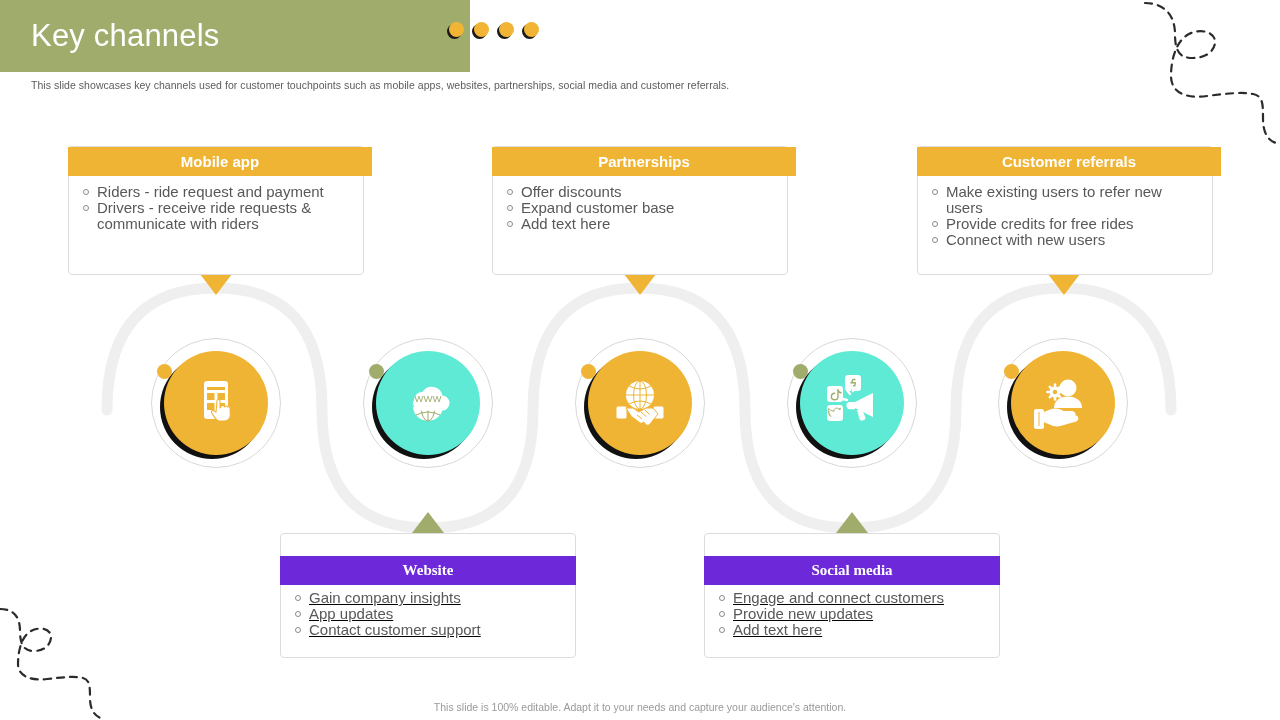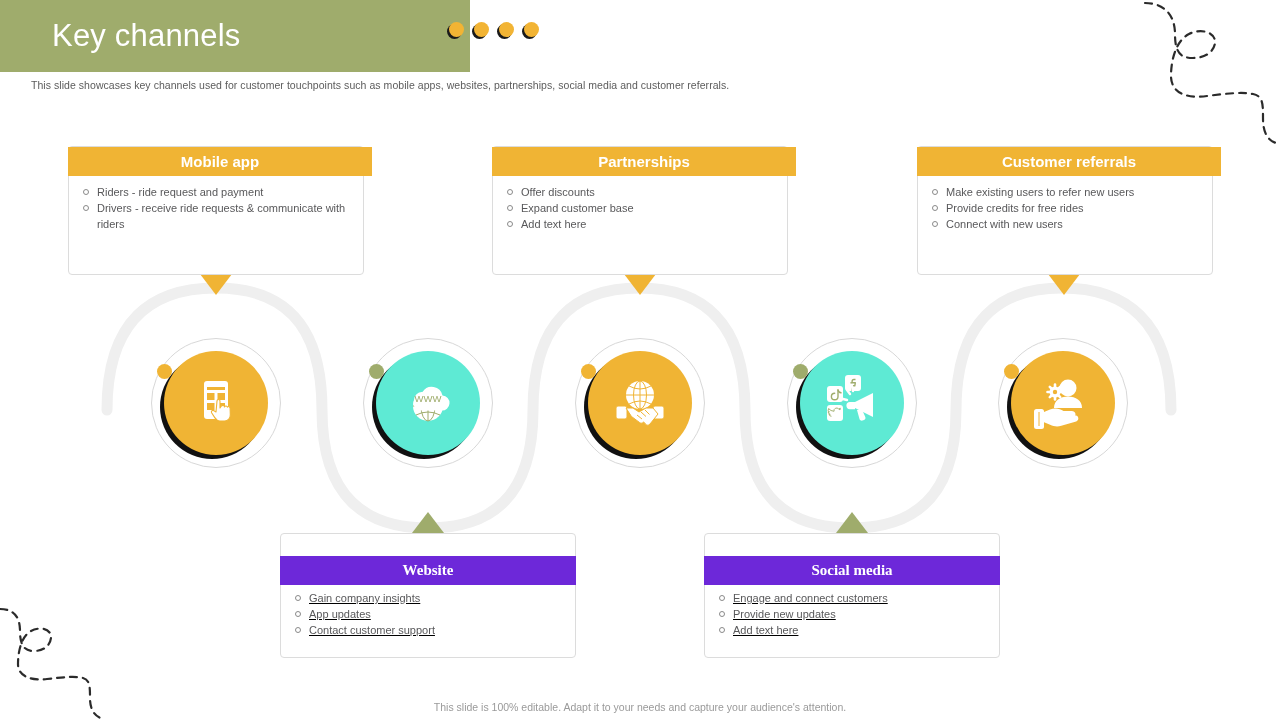--- a/index.html
+++ b/index.html
@@ -8,21 +8,21 @@
     background: #ffffff;
     font-family: "Liberation Sans", sans-serif;
     overflow: hidden;
   }
   #slide { position: relative; width: 1280px; height: 720px; background: #fff; }
 
   
   .title-band {
     position: absolute; left: 0; top: 0; width: 470px; height: 72px;
     background: #9fac6c;
-    display: flex; align-items: center; padding-left: 21px;
+    display: flex; align-items: center;
   }
   .title-text {
     color: #ffffff; font-size: 31px; font-weight: 400;
     letter-spacing: .2px; padding-left: 31px; white-space: nowrap;
   }
   .header-dots { position: absolute; left: 449px; top: 22px; width: 100px; height: 20px; }
   .hdot { position: absolute; width: 15px; height: 15px; border-radius: 50%; }
   .hdot .shadow {
     position: absolute; left: -2px; top: 2px; width: 15px; height: 15px;
     border-radius: 50%; background: #1a1a1a;
@@ -43,21 +43,21 @@
   }
   .card-head {
     height: 29px; display: flex; align-items: center; justify-content: center;
     color: #ffffff; font-size: 15px; font-weight: bold;
   }
   .card-head.yellow { background: #f0b434; }
   .card-head.green  { background: #6d28d9; font-family: Liberation Serif, serif; }
   .card-body { padding: 8px 14px 10px 14px; }
   .bullet-row {
     display: flex; align-items: flex-start; gap: 8px;
-    font-size: 11px; color: #58585a; line-height: 16px; margin-bottom: 0px;
+    font-size: 15px; color: #58585a; line-height: 16px; margin-bottom: 0px;
   }
   .bullet-mark {
     flex: 0 0 auto; width: 6px; height: 6px; margin-top: 5px;
     border: 1px solid #8a8a8a; border-radius: 50%;
   }
   .bullet-text { flex: 1 1 auto; }
 
   
   .card.top { width: 296px; height: 129px; top: 146px; }
   .card.top .card-head { position: absolute; left: -1px; right: -1px; top: 0px; width: 304px; }

